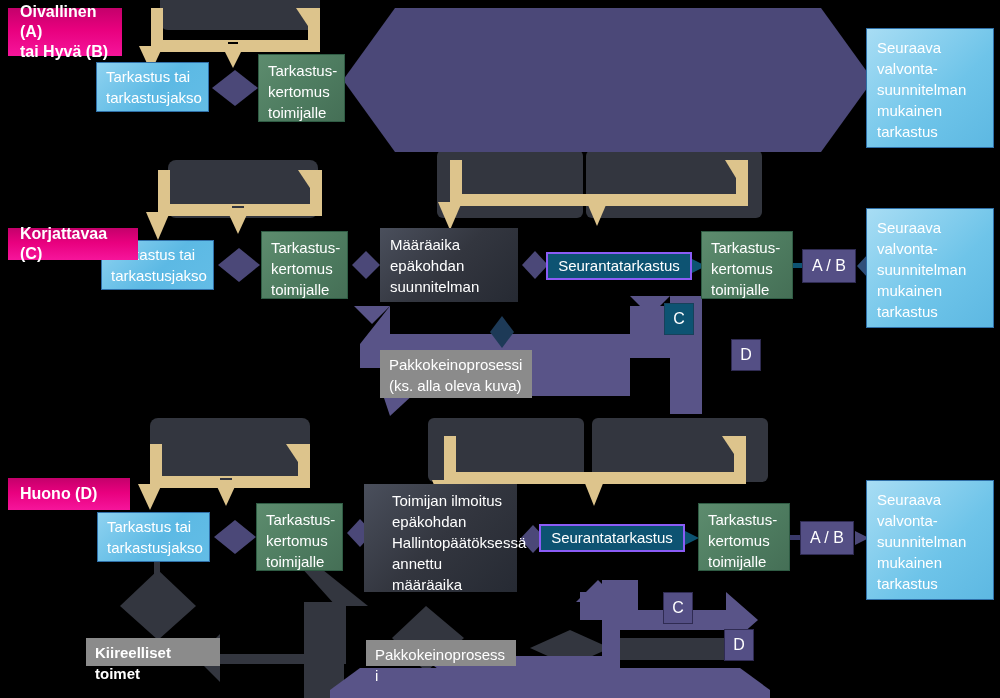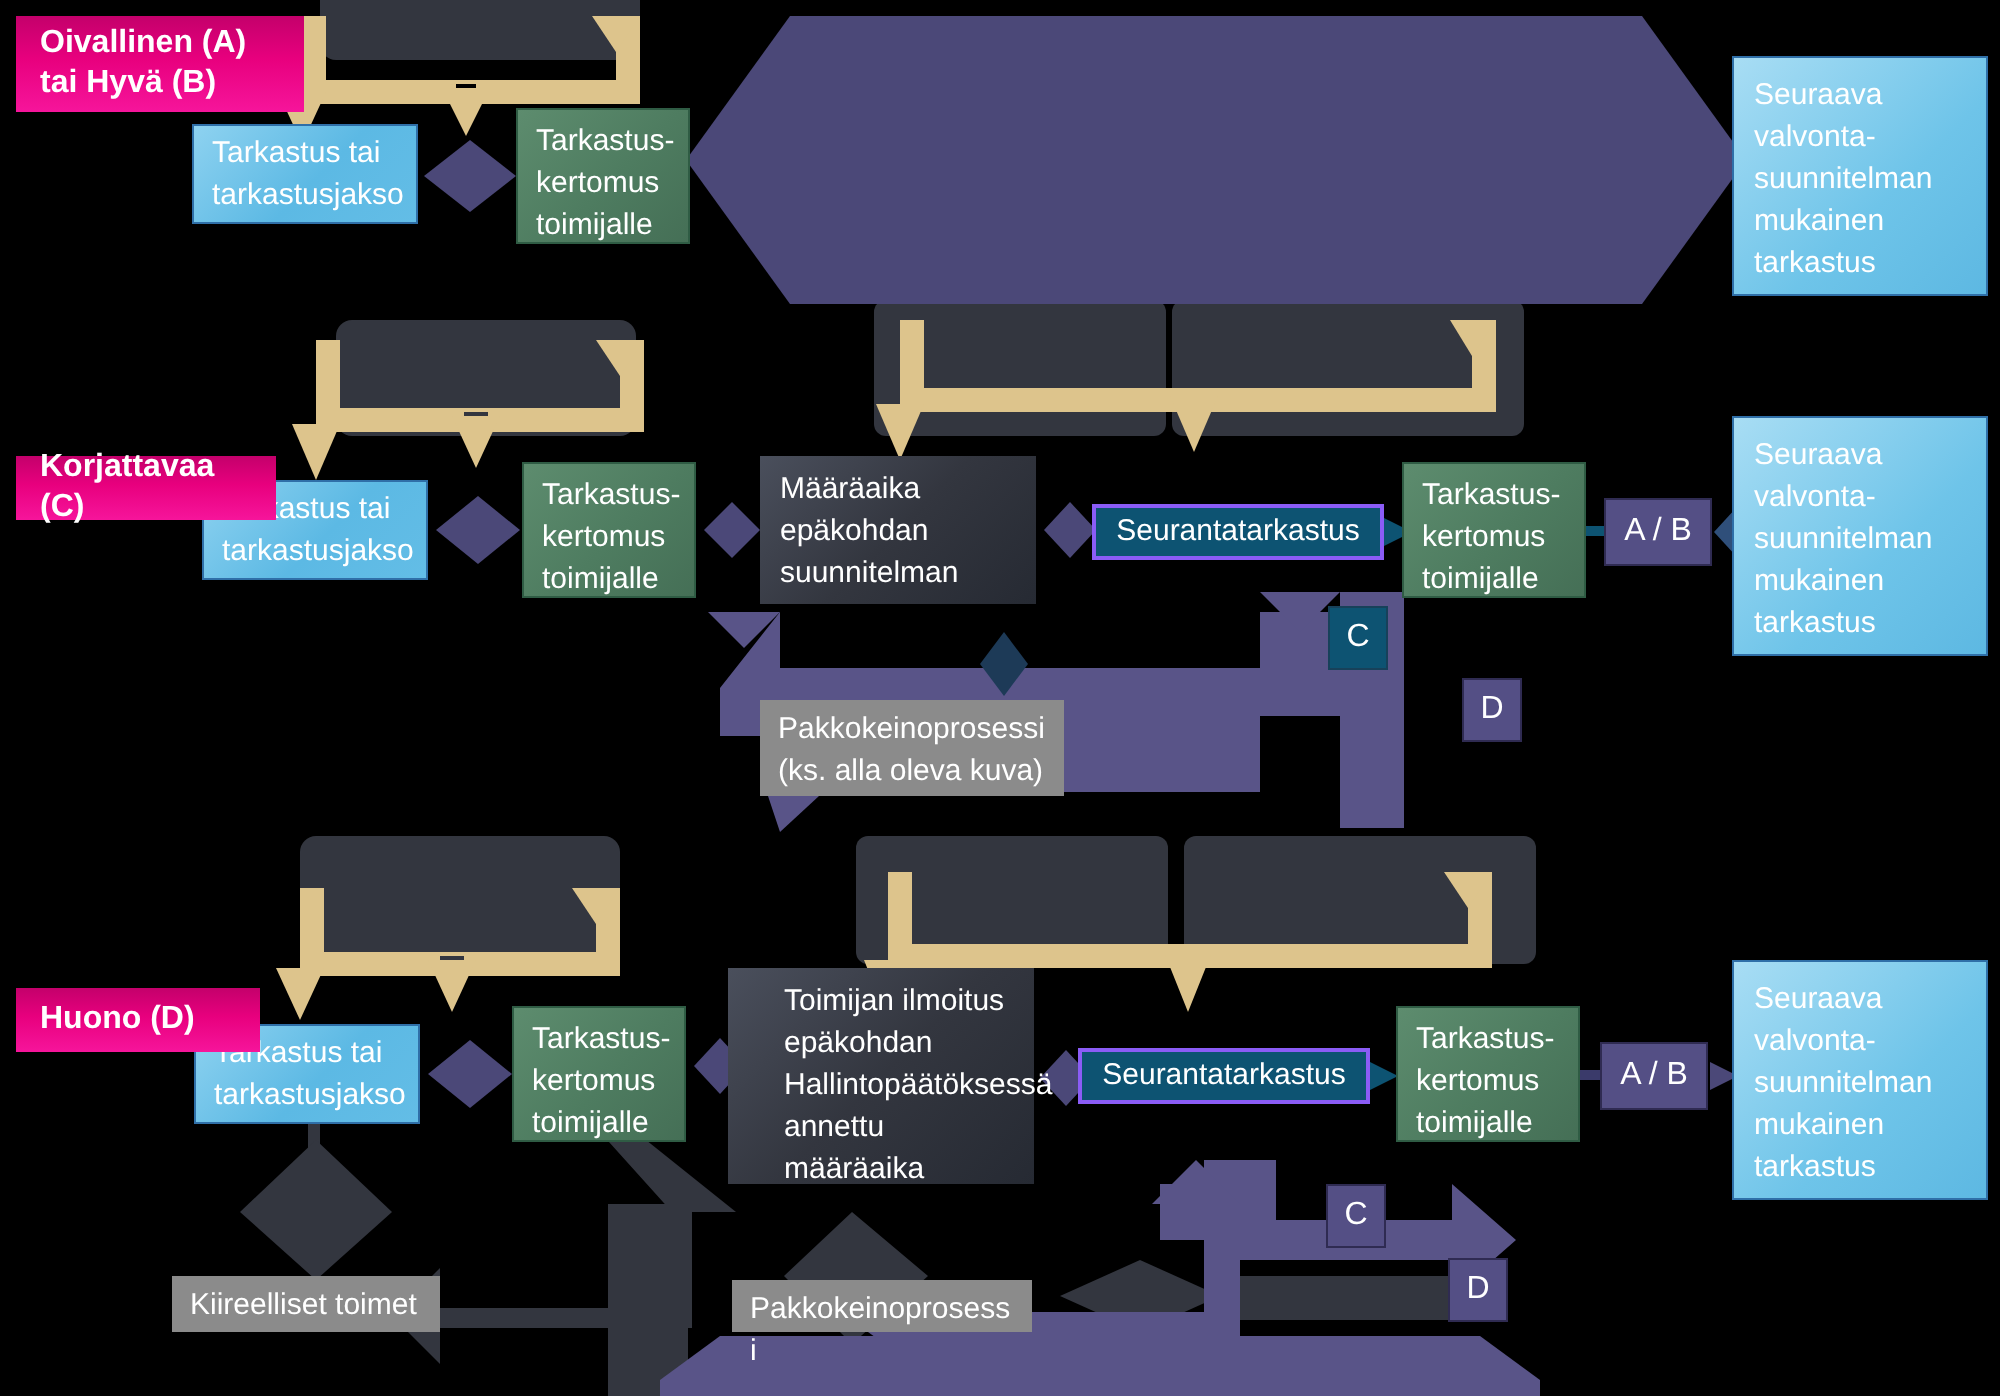--- a/index.html
+++ b/index.html
@@ -85,21 +85,21 @@
 
   <div class="conn" style="left:133px;top:8px;">
     <svg width="205" height="64" viewBox="0 0 205 64">
       <path d="M18 0 L18 44 L95 44 L95 34 L105 34 L105 44 L187 44 L187 0 L175 0 L175 32 L30 32 L30 0 Z" fill="#ddc48c"></path>
       <path d="M6 38 L18 64 L30 38 Z" fill="#ddc48c"></path>
       <path d="M163 0 L187 0 L175 18 Z" fill="#ddc48c"></path>
       <path d="M88 36 L100 60 L112 36 Z" fill="#ddc48c"></path>
     </svg>
   </div>
 
-  <div class="node grade" style="left:8px;top:8px;width:144px;height:48px;">
+  <div class="node grade" style="left:8px;top:8px;width:114px;height:48px;">
     <div class="txt">
       <div>Oivallinen (A)</div>
       <div>tai Hyvä (B)</div>
     </div>
   </div>
 
   <div class="node lblue" style="left:96px;top:62px;width:113px;height:50px;">
     <div class="txt">Tarkastus tai tarkastusjakso</div>
   </div>
 
@@ -311,21 +311,21 @@
 
   <div class="conn" style="left:426px;top:436px;">
     <svg width="340" height="74" viewBox="0 0 340 74">
       <path d="M18 0 L18 48 L320 48 L320 0 L308 0 L308 36 L30 36 L30 0 Z" fill="#ddc48c"></path>
       <path d="M6 44 L18 74 L30 44 Z" fill="#ddc48c"></path>
       <path d="M296 0 L320 0 L308 18 Z" fill="#ddc48c"></path>
       <path d="M156 40 L168 70 L180 40 Z" fill="#ddc48c"></path>
     </svg>
   </div>
 
-  <div class="node grade" style="left:8px;top:494px;width:122px;height:32px;justify-content:flex-end;">
+  <div class="node grade" style="left:8px;top:478px;width:122px;height:32px;justify-content:flex-end;">
     <div class="txt">Huono (D)</div>
   </div>
 
   <div class="node lblue" style="left:97px;top:512px;width:113px;height:50px;">
     <div class="txt">Tarkastus tai tarkastusjakso</div>
   </div>
 
   <div class="conn over" style="left:212px;top:518px;">
     <svg width="46" height="38" viewBox="0 0 46 38">
         <polygon points="23,2 44,19 23,36 2,19" fill="#4b4878"></polygon>
@@ -340,21 +340,21 @@
     </div>
   </div>
 
   <div class="conn" style="left:118px;top:562px;">
     <svg width="80" height="82" viewBox="0 0 80 82">
       <rect x="36" y="0" width="6" height="12" fill="#33363f"></rect>
       <polygon points="40,8 78,44 40,78 2,44" fill="#33363f"></polygon>
     </svg>
   </div>
 
-  <div class="node gray" style="left:86px;top:638px;width:134px;height:28px;">
+  <div class="node gray" style="left:86px;top:638px;width:134px;height:28px;font-weight:bold;">
     <div class="txt">Kiireelliset toimet</div>
   </div>
 
   <div class="conn under" style="left:196px;top:566px;">
     <svg width="360" height="132" viewBox="0 0 360 132">
       <polygon points="104,0 140,40 126,40 126,88 24,88 24,68 0,92 24,116 24,98 150,98 150,40 172,40 122,0" fill="#33363f"></polygon>
       <rect x="108" y="36" width="40" height="96" fill="#33363f"></rect>
       <polygon points="230,40 268,72 230,106 196,72" fill="#33363f"></polygon>
     </svg>
   </div>

